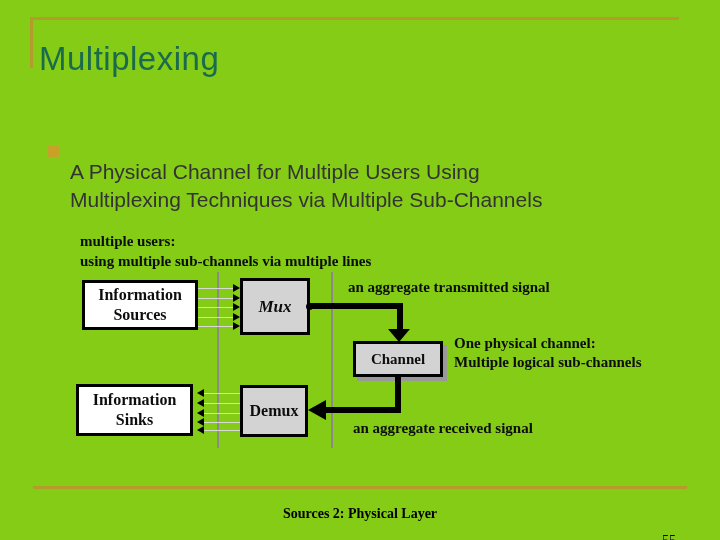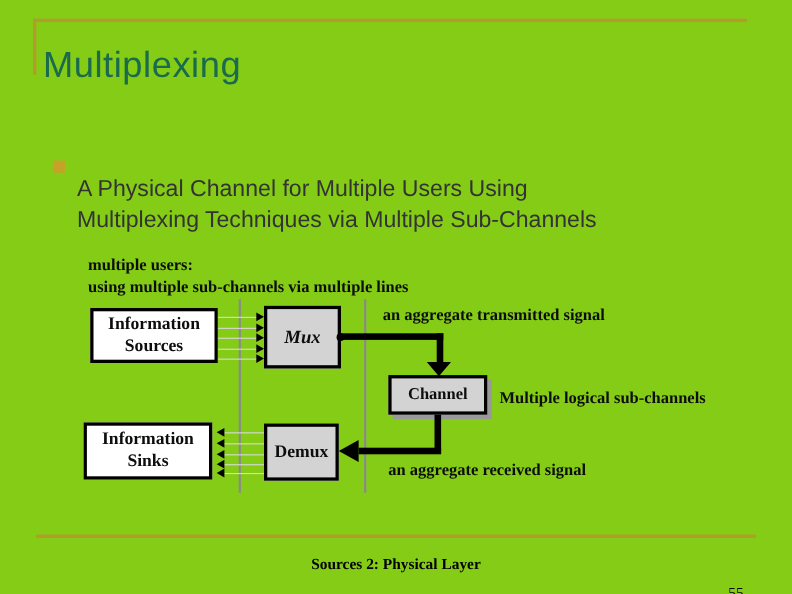--- a/index.html
+++ b/index.html
@@ -104,20 +104,21 @@
   <div class="abs dot"></div>
   <div class="abs thick tx-h"></div>
   <div class="abs thick tx-v"></div>
   <div class="abs arrow-down"></div>
 
   <div class="abs thick rx-v"></div>
   <div class="abs thick rx-h"></div>
   <div class="abs arrow-left"></div>
 
   <div class="abs dtxt lbl-tx">an aggregate transmitted signal</div>
+  <div class="abs dtxt lbl-phy1">One physical channel:</div>
   <div class="abs dtxt lbl-rx">an aggregate received signal</div>
   <div class="abs dtxt lbl-phy2">Multiple logical sub-channels</div>
 
   <div class="abs footer-rule"></div>
   <div class="abs footer-chapter">Sources 2: Physical Layer</div>
   <div class="abs footer-page">55</div>
 
 </div>
 
 </body></html>

